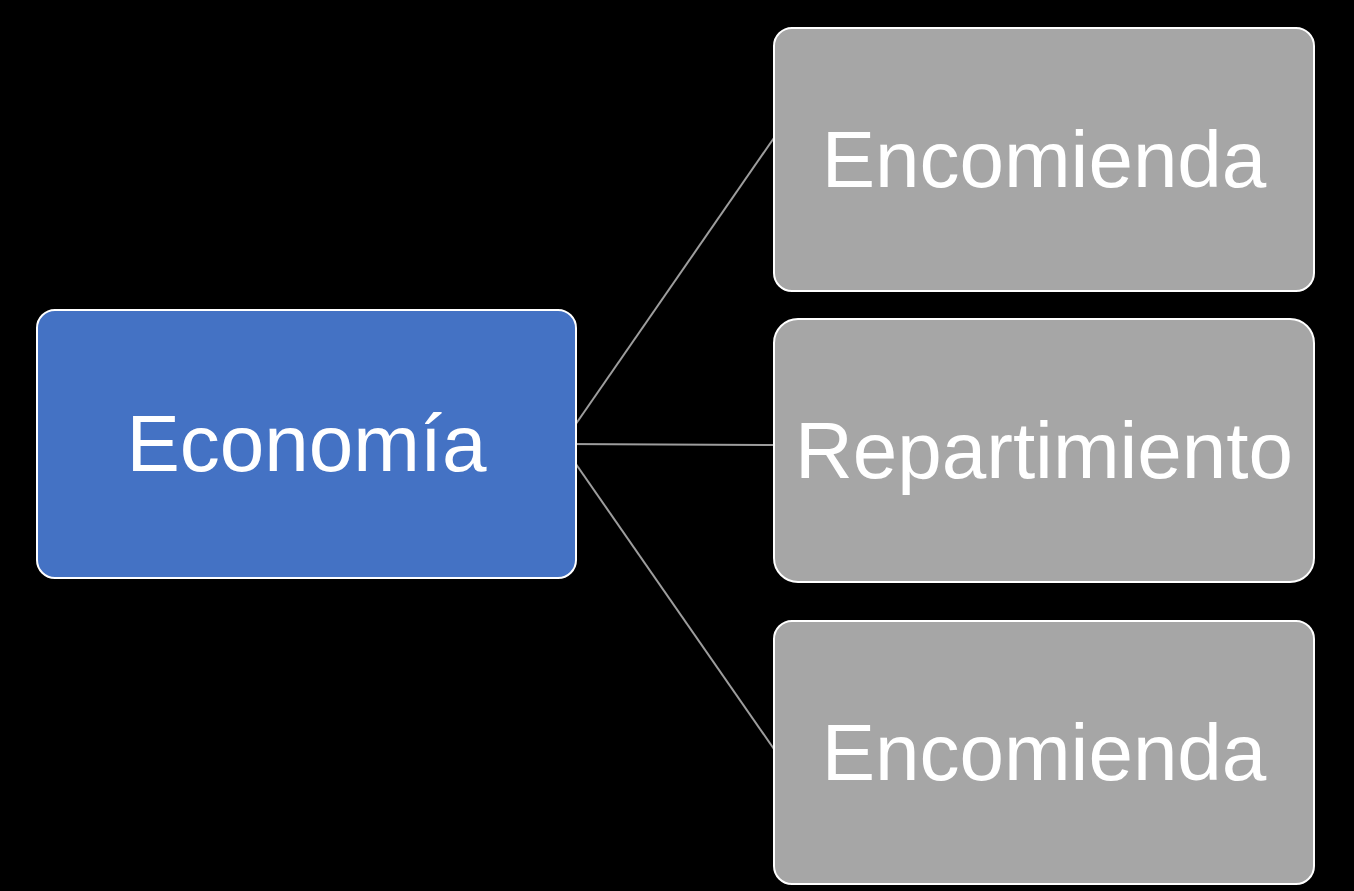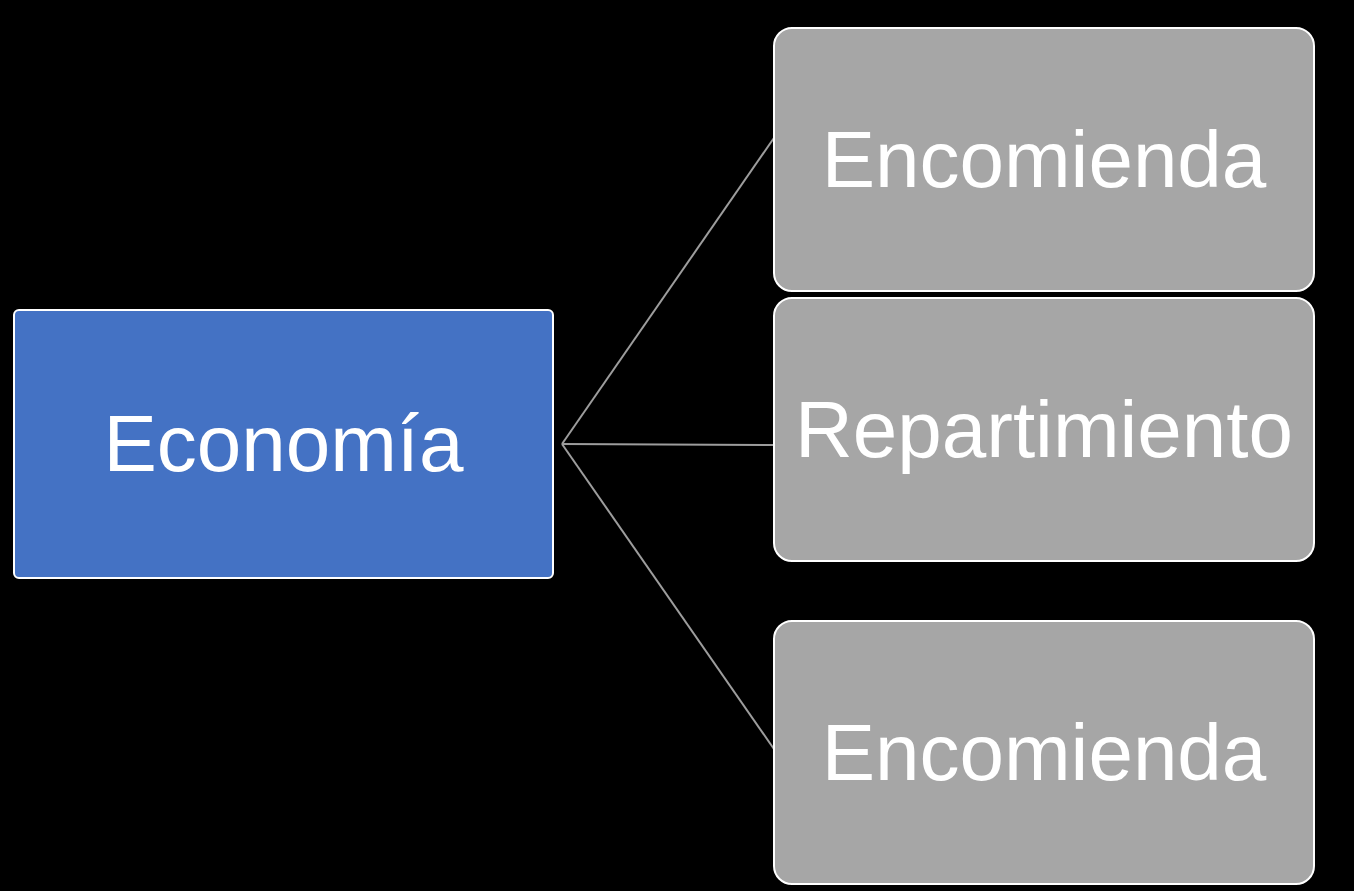--- a/index.html
+++ b/index.html
@@ -34,35 +34,34 @@
     border-radius: 19px;
     display: flex;
     align-items: center;
     justify-content: center;
     color: var(--text, #fff);
     font-size: 80px;
     line-height: 1;
     white-space: nowrap;
   }
   .node.root {
-    left: 13px;
+    left: 36px;
     top: 309px;
     width: 541px;
     height: 270px;
     background: var(--root-fill, #4472c4);
-    border-radius: 6px;
   }
   .node.child {
     left: 773px;
     width: 542px;
     height: 265px;
     background: var(--child-fill, #a6a6a6);
   }
   .node.child-0 { top: 3px; margin-top: 24px; }
-  .node.child-1 { top: 297px; }
+  .node.child-1 { top: 318px; border-radius: 25px; }
   .node.child-2 { top: 620px; }
   .node-label {
     display: block;
   }
 </style>
 </head>
 <body>
 
 <div class="stage">
 

